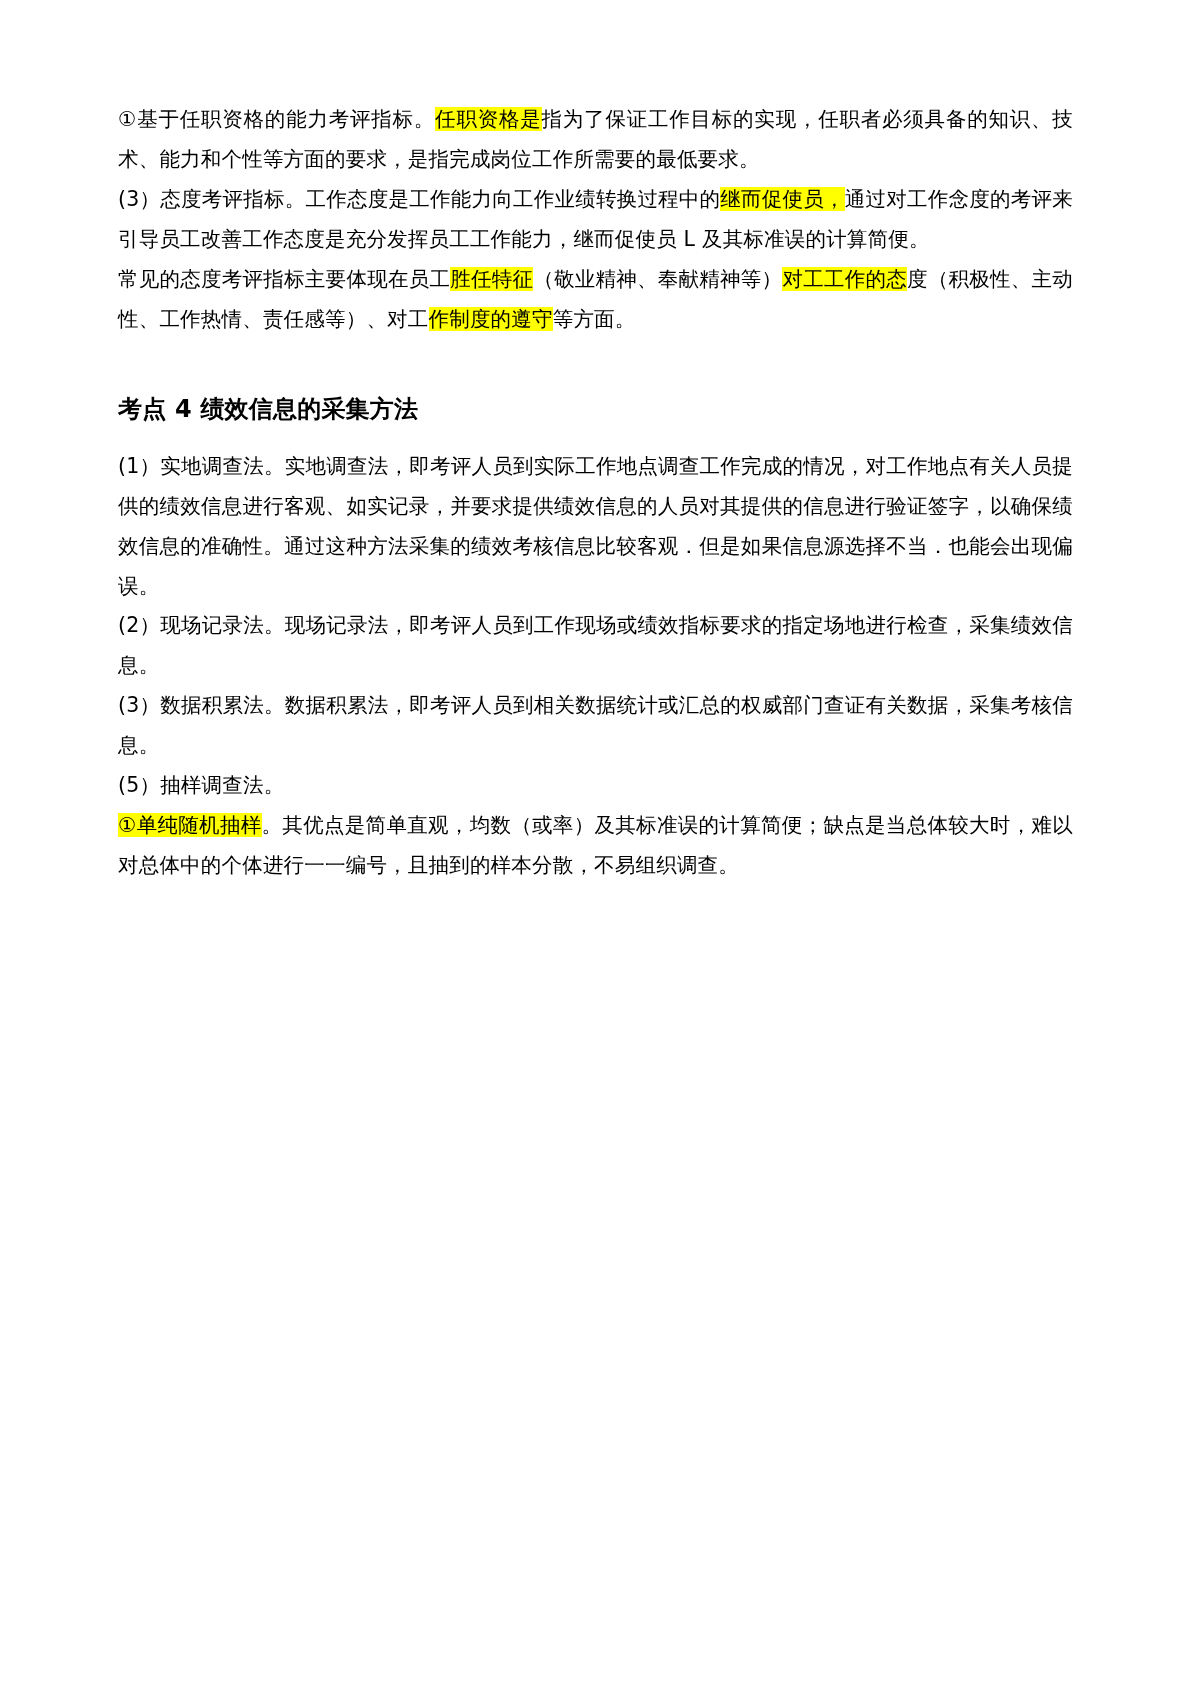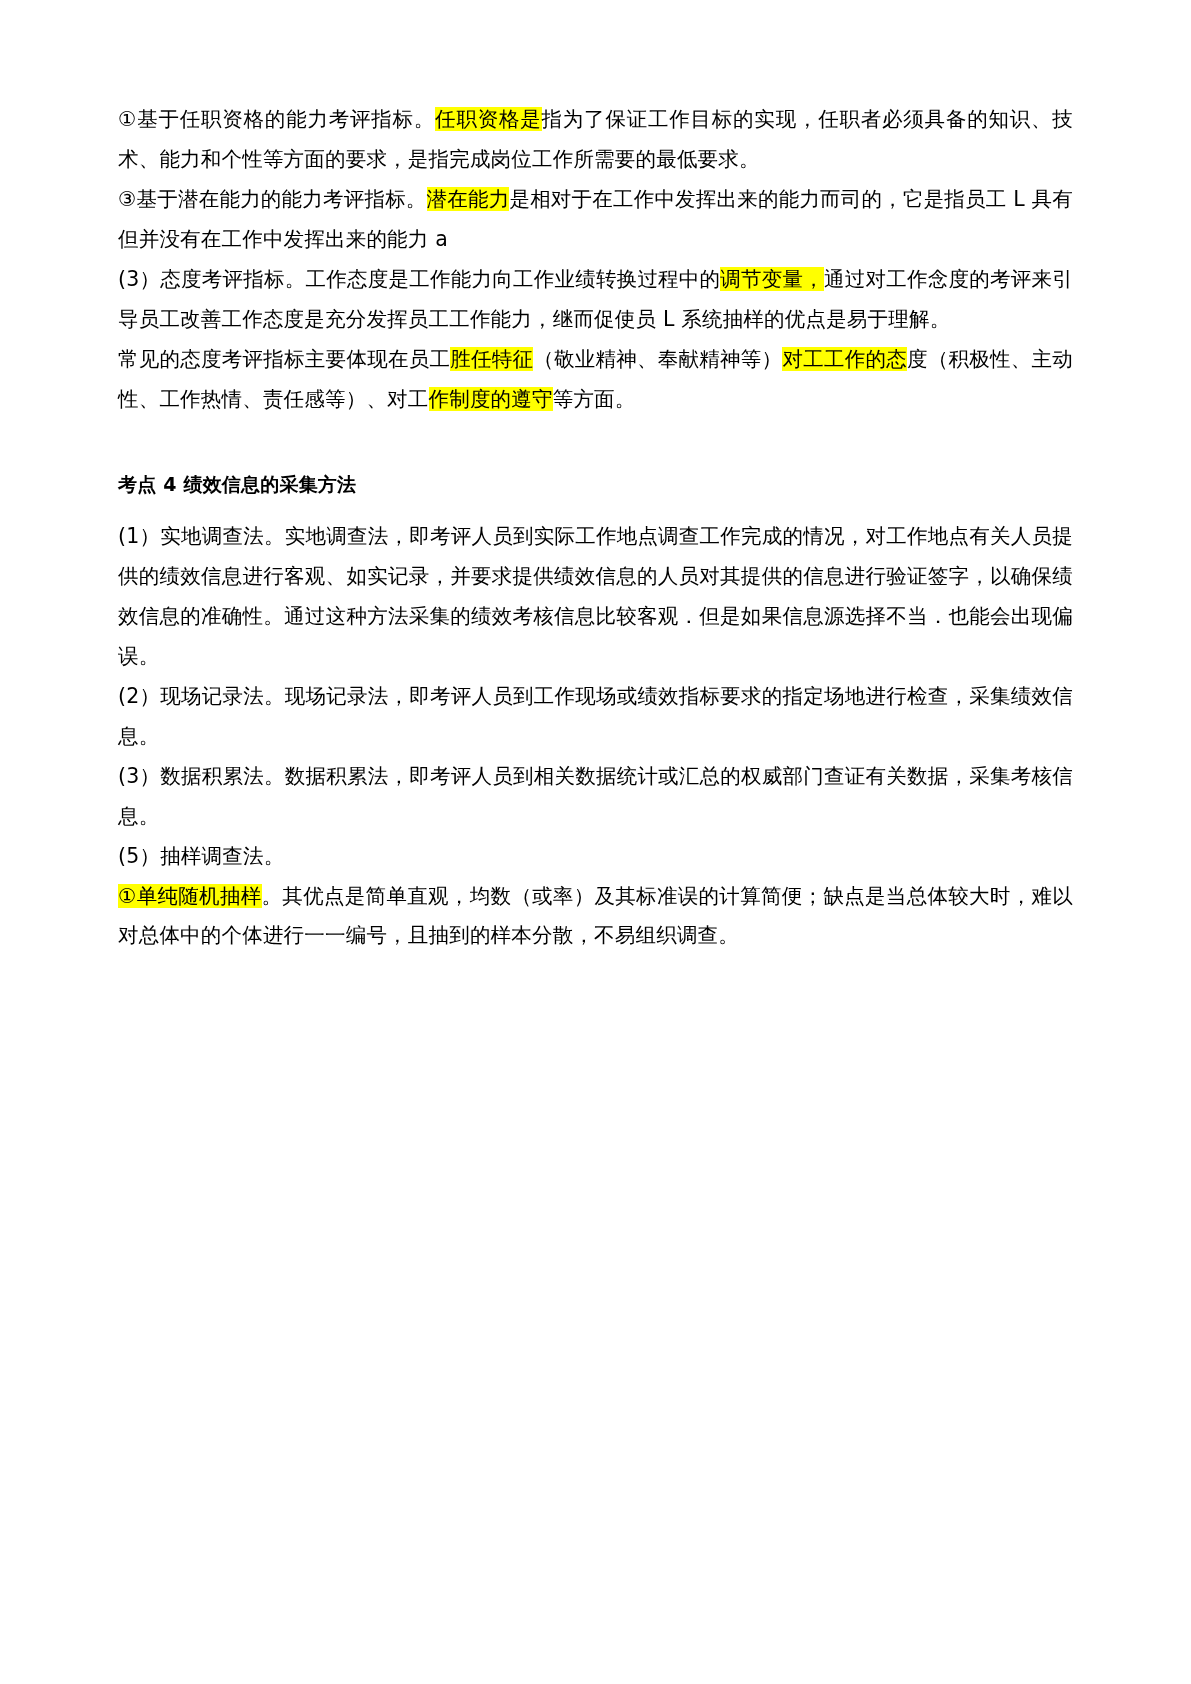--- a/index.html
+++ b/index.html
@@ -23,21 +23,21 @@
     line-height: 1.95;
     text-align: justify;
     text-justify: inter-ideograph;
     margin: 0;
     letter-spacing: 0.2px;
   }
   .hl {
     background: #ffff00;
   }
   .section-title {
-    font-size: 19px;
+    font-size: 24px;
     font-weight: bold;
     line-height: 1.95;
     margin: 0;
     letter-spacing: 0.2px;
   }
   .gap-big {
     height: 46px;
   }
   .gap-small {
     height: 14px;
@@ -46,22 +46,21 @@
     margin-bottom: 0;
   }
 </style>
 </head>
 <body>
 
 <div class="page">
 
   <div class="block">
     <p class="para"><span>①基于任职资格的能力考评指标。</span><span class="hl">任职资格是</span><span>指为了保证工作目标的实现，任职者必须具备的知识、技术、能力和个性等方面的要求，是指完成岗位工作所需要的最低要求。</span></p>
-    <p class="para"><span>③基于潜在能力的能力考评指标。</span><span class="hl">潜在能力</span><span>是相对于在工作中发挥出来的能力而司的，它是指员工 L 具有但并没有在工作中发挥出来的能力 a</span></p>
-    <p class="para"><span>(3）态度考评指标。工作态度是工作能力向工作业绩转换过程中的</span><span class="hl">调节变量，</span><span>通过对工作念度的考评来引导员工改善工作态度是充分发挥员工工作能力，继而促使员 L 系统抽样的优点是易于理解。</span></p>
+    <p class="para"><span>(3）态度考评指标。工作态度是工作能力向工作业绩转换过程中的</span><span class="hl">继而促使员，</span><span>通过对工作念度的考评来引导员工改善工作态度是充分发挥员工工作能力，继而促使员 L 及其标准误的计算简便。</span></p>
     <p class="para"><span>常见的态度考评指标主要体现在员工</span><span class="hl">胜任特征</span><span>（敬业精神、奉献精神等）</span><span class="hl">对工工作的态</span><span>度（积极性、主动性、工作热情、责任感等）、对工</span><span class="hl">作制度的遵守</span><span>等方面。</span></p>
   </div>
 
   <div class="gap-big"></div>
 
   <h2 class="section-title">考点 4 绩效信息的采集方法</h2>
 
   <div class="gap-small"></div>
 
   <div class="block">

